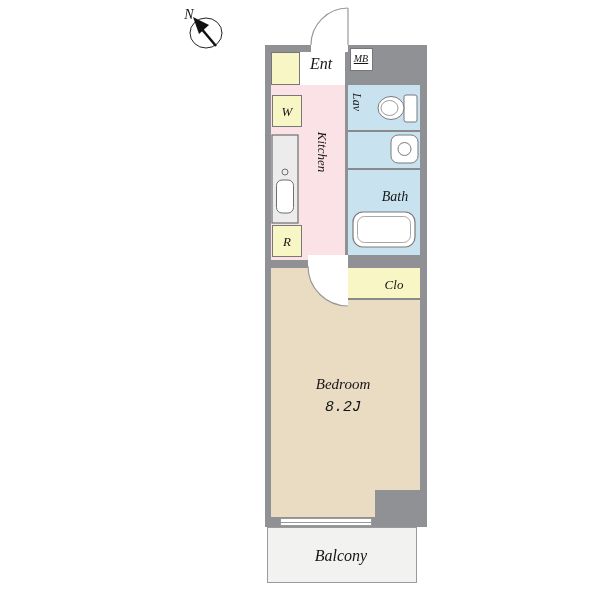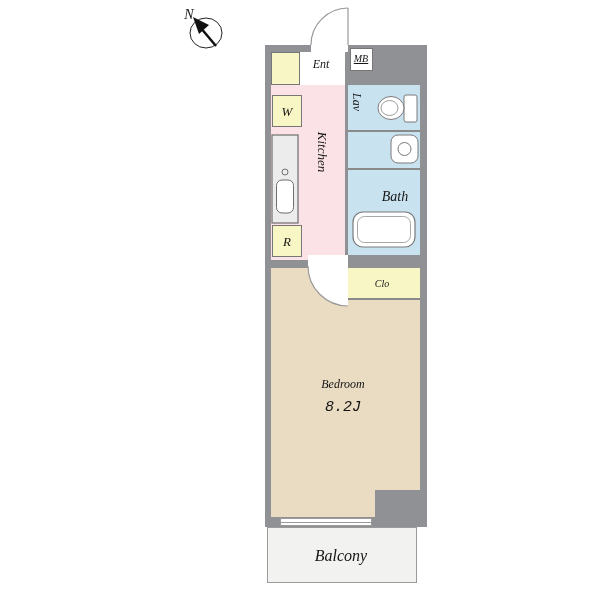--- a/index.html
+++ b/index.html
@@ -68,25 +68,25 @@
       <rect x="357.5" y="216.5" width="53" height="26" rx="7" fill="none" stroke="#a8a8a8"></rect>
     </g>
     <g>
       <rect x="272" y="135" width="26" height="88" fill="#ececec" stroke="#6f6f6f" stroke-width="1.2"></rect>
       <rect x="276.5" y="180" width="17" height="33" rx="5.5" fill="#fff" stroke="#6f6f6f"></rect>
       <circle cx="285" cy="172" r="3" fill="none" stroke="#6f6f6f"></circle>
     </g>
   </svg>
 
   <div class="lbl" style="left:189px;top:15px;font-size:14px;">N</div>
-  <div class="lbl" style="left:321px;top:64px;font-size:12px;">Ent</div>
+  <div class="lbl" style="left:321px;top:64px;font-size:16px;">Ent</div>
   <div class="lbl" style="left:361px;top:59px;font-size:10px;text-decoration:underline;">MB</div>
   <div class="lbl vert" style="left:357px;top:102px;font-size:12px;">Lav</div>
   <div class="lbl vert" style="left:322px;top:152px;font-size:13px;">Kitchen</div>
   <div class="lbl" style="left:379px;top:197px;font-size:14px;margin-left:16px;">Bath</div>
   <div class="lbl" style="left:287px;top:111px;font-size:13px;">W</div>
   <div class="lbl" style="left:287px;top:241px;font-size:13px;">R</div>
-  <div class="lbl" style="left:382px;top:284px;font-size:10px;text-align:center;">Clo</div>
-  <div class="lbl" style="left:343px;top:384px;font-size:12px;">Bedroom</div>
+  <div class="lbl" style="left:394px;top:284px;font-size:13px;text-align:center;">Clo</div>
+  <div class="lbl" style="left:343px;top:384px;font-size:15px;">Bedroom</div>
   <div class="lbl" style="left:343px;top:407px;font-size:15px;font-family:Liberation Mono, monospace;">8.2J</div>
   <div class="lbl" style="left:341px;top:556px;font-size:16px;">Balcony</div>
 
 </div>
 
 </body></html>

